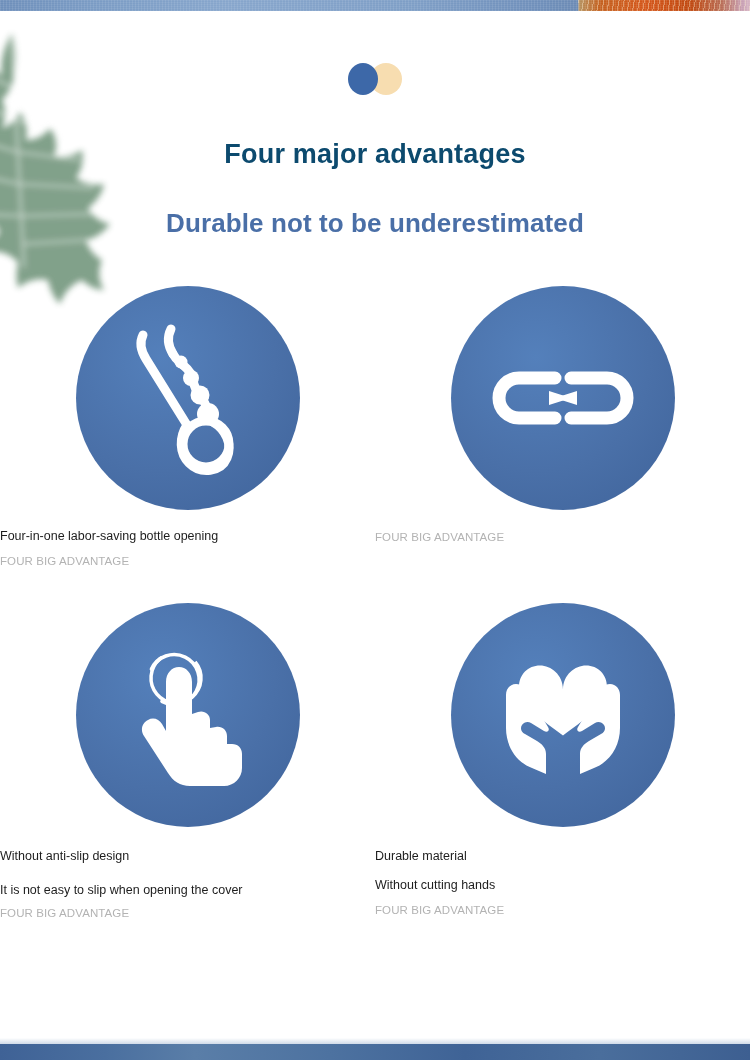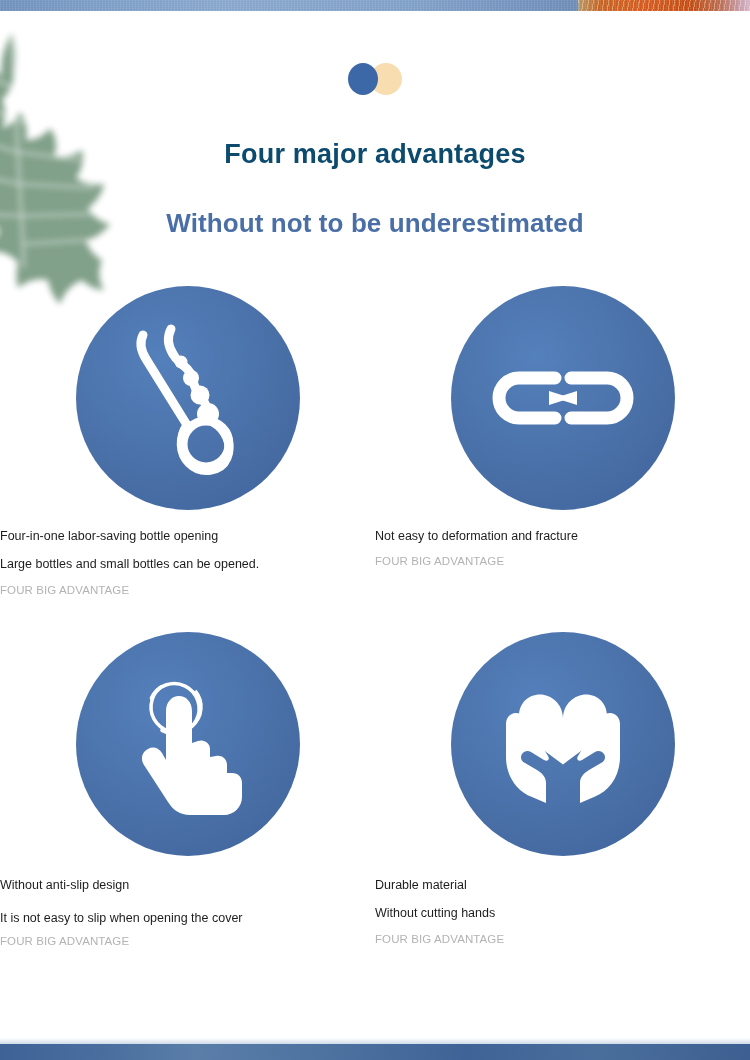--- a/index.html
+++ b/index.html
@@ -235,21 +235,21 @@
       <path d="M69 216 L134 212"></path>
     </g>
   </svg>
 
   <div class="logo">
     <div class="logo-circle-cream"></div>
     <div class="logo-circle-blue"></div>
   </div>
 
   <div class="heading-main">Four major advantages</div>
-  <div class="heading-sub">Without not to be underestimated</div>
+  <div class="heading-sub">Durable not to be underestimated</div>
 
   <div class="grid">
 
     <div class="row row1">
 
       <div class="cell">
         <div class="icon-circle">
           <svg width="150" height="170" viewBox="0 0 150 170" xmlns="http://www.w3.org/2000/svg">
             <g fill="none" stroke="#ffffff" stroke-width="9" stroke-linecap="round" stroke-linejoin="round">
               <path d="M30 22 C26 30 28 38 33 46 L74 112"></path>
@@ -263,38 +263,36 @@
                      C96 107 96 105 96 105" fill="none" stroke="#ffffff" stroke-width="9" stroke-linecap="round" stroke-linejoin="round"></path>
             <circle cx="68" cy="49" r="6.5" fill="#ffffff"></circle>
             <circle cx="78" cy="65" r="8" fill="#ffffff"></circle>
             <circle cx="87" cy="82" r="9.5" fill="#ffffff"></circle>
             <circle cx="95" cy="101" r="11" fill="#ffffff"></circle>
             <circle cx="93" cy="131" r="23" fill="none" stroke="#ffffff" stroke-width="9"></circle>
           </svg>
         </div>
         <div class="cap-lines">
           <div class="cap-line">Four-in-one labor-saving bottle opening</div>
-          <div class="cap-line">Large bottles and small bottles can be opened.</div>
           <div class="cap-tag">FOUR BIG ADVANTAGE</div>
         </div>
       </div>
 
       <div class="cell">
         <div class="icon-circle">
           <svg width="160" height="80" viewBox="0 0 160 80" xmlns="http://www.w3.org/2000/svg">
             <g fill="none" stroke="#ffffff" stroke-width="13" stroke-linecap="round">
               <path d="M72 20 H36 A20 20 0 0 0 36 60 H72"></path>
               <path d="M88 20 H124 A20 20 0 0 1 124 60 H88"></path>
             </g>
             <path d="M66 33 L88 40 L66 47 Z" fill="#ffffff"></path>
             <path d="M94 33 L72 40 L94 47 Z" fill="#ffffff"></path>
           </svg>
         </div>
         <div class="cap-lines">
-          <div class="cap-line">Not easy to deformation and fracture</div>
           <div class="cap-tag">FOUR BIG ADVANTAGE</div>
         </div>
       </div>
 
     </div>
 
     <div class="row row2">
 
       <div class="cell">
         <div class="icon-circle">

